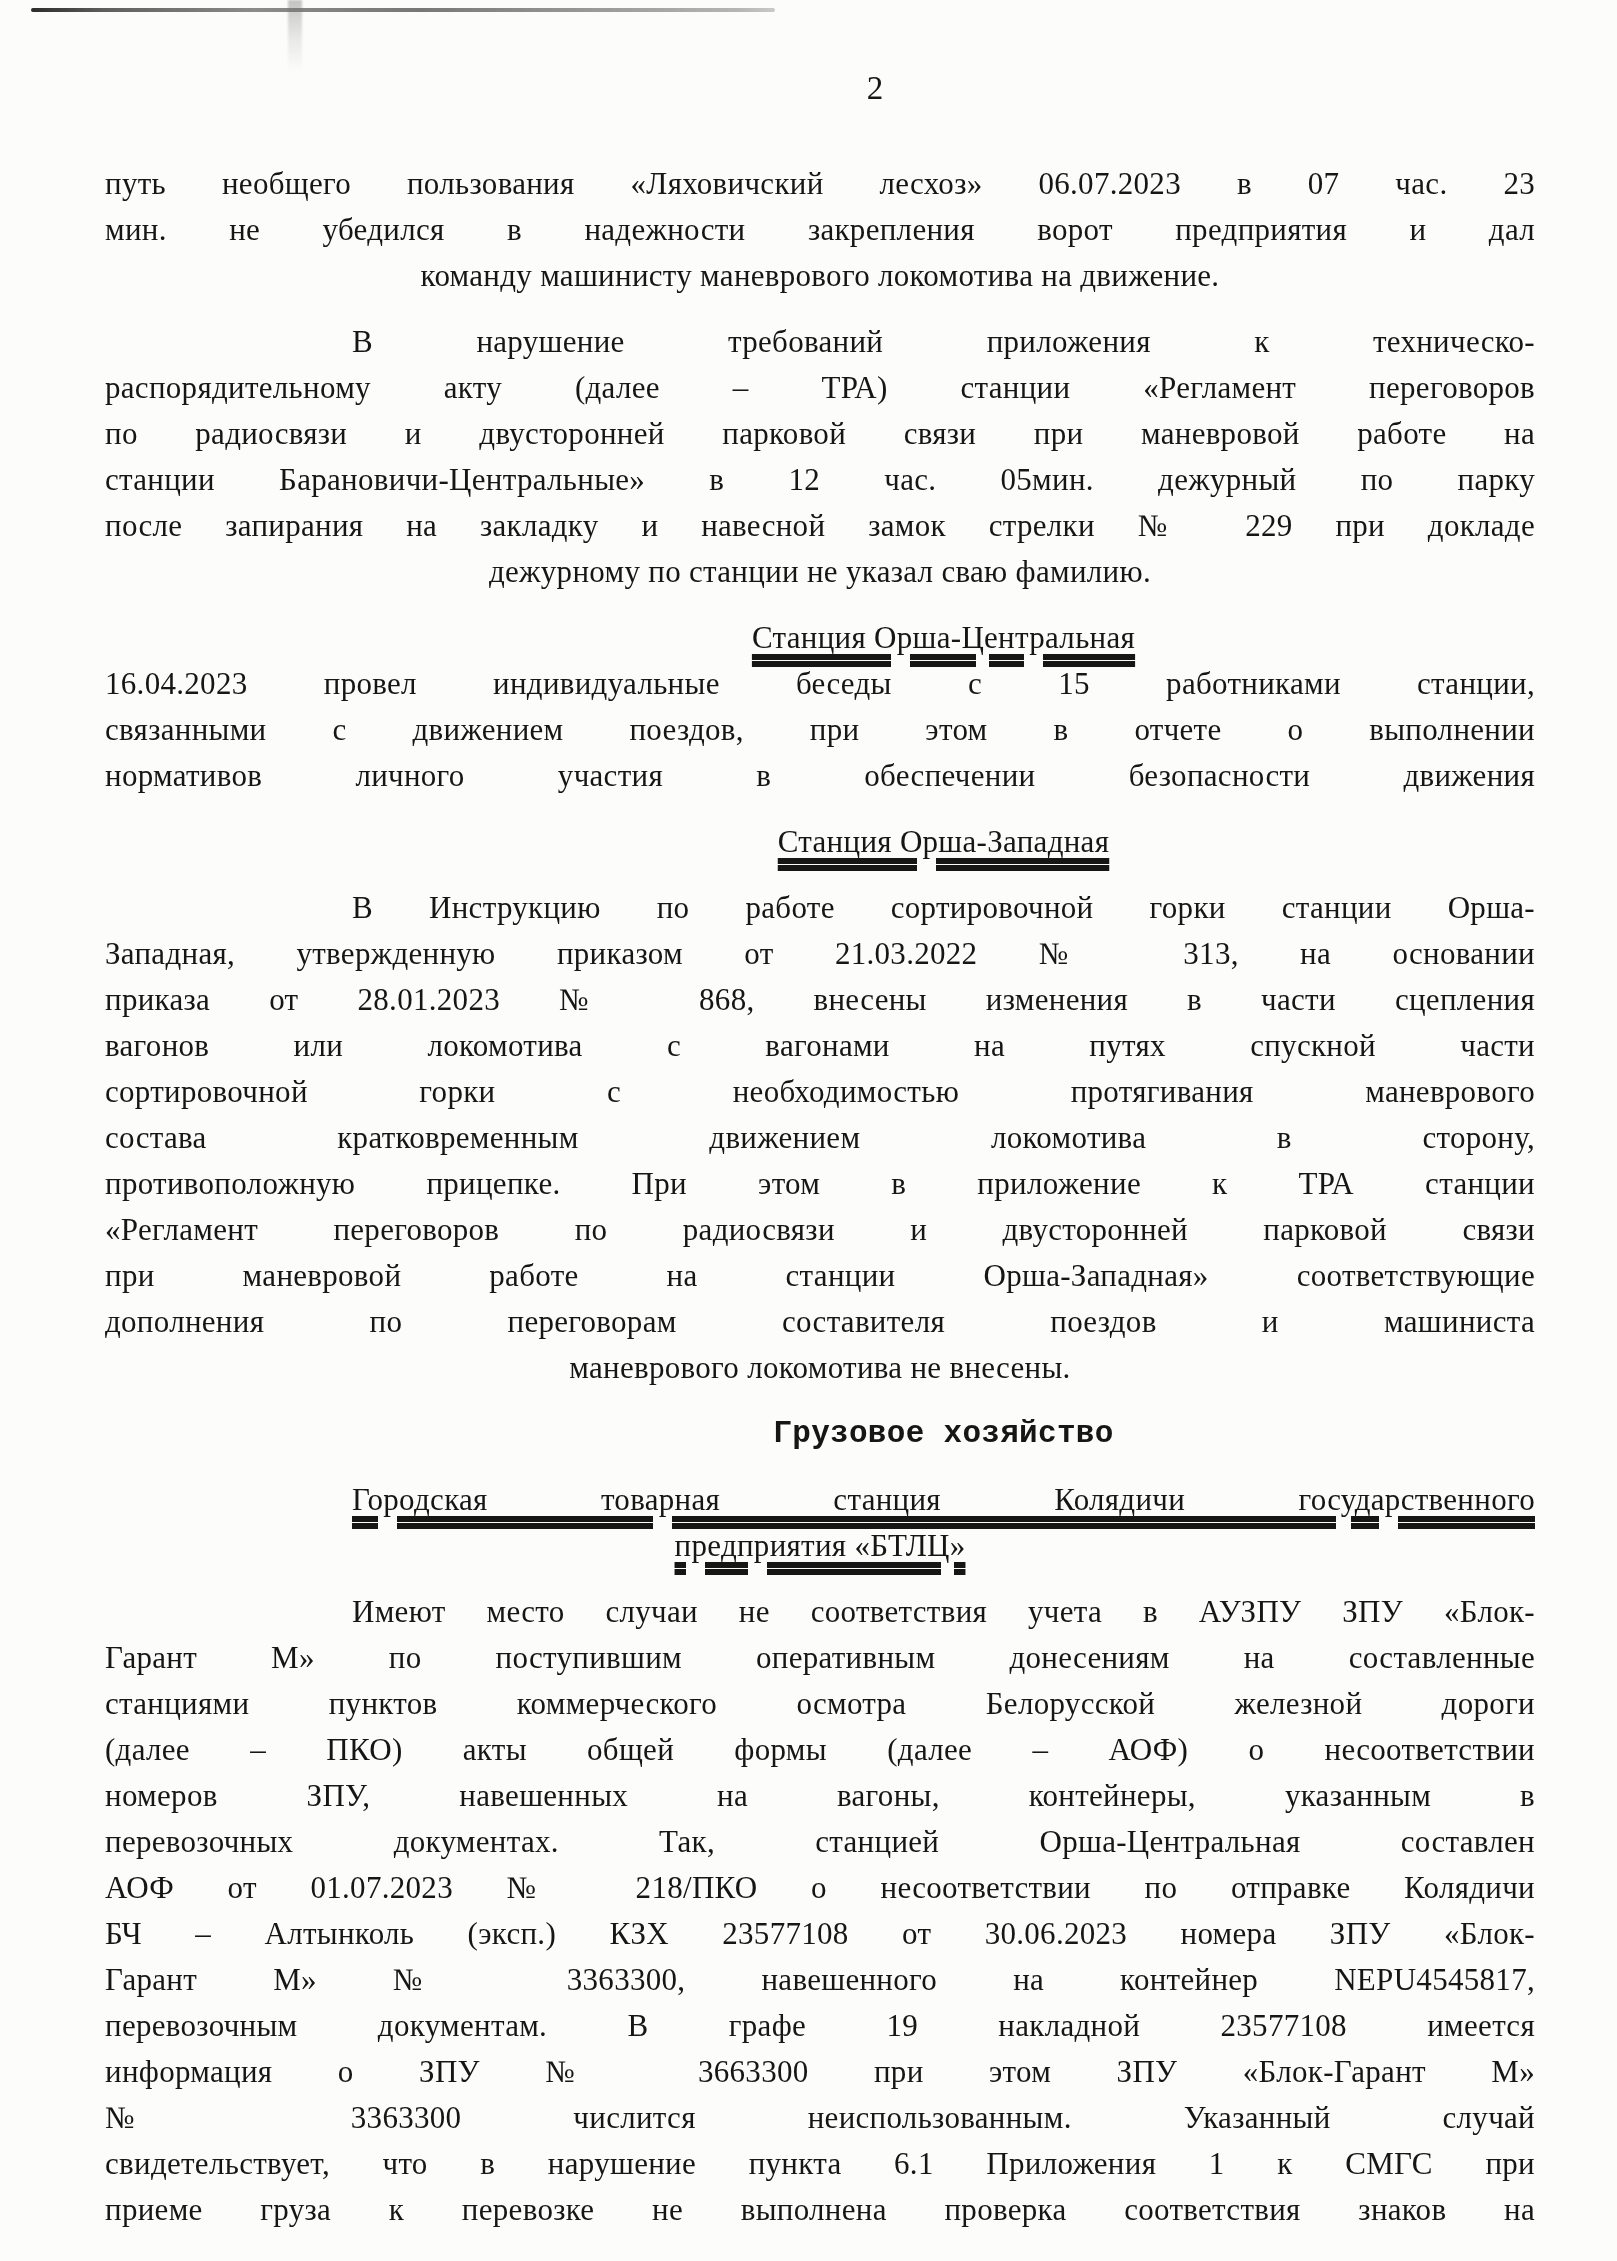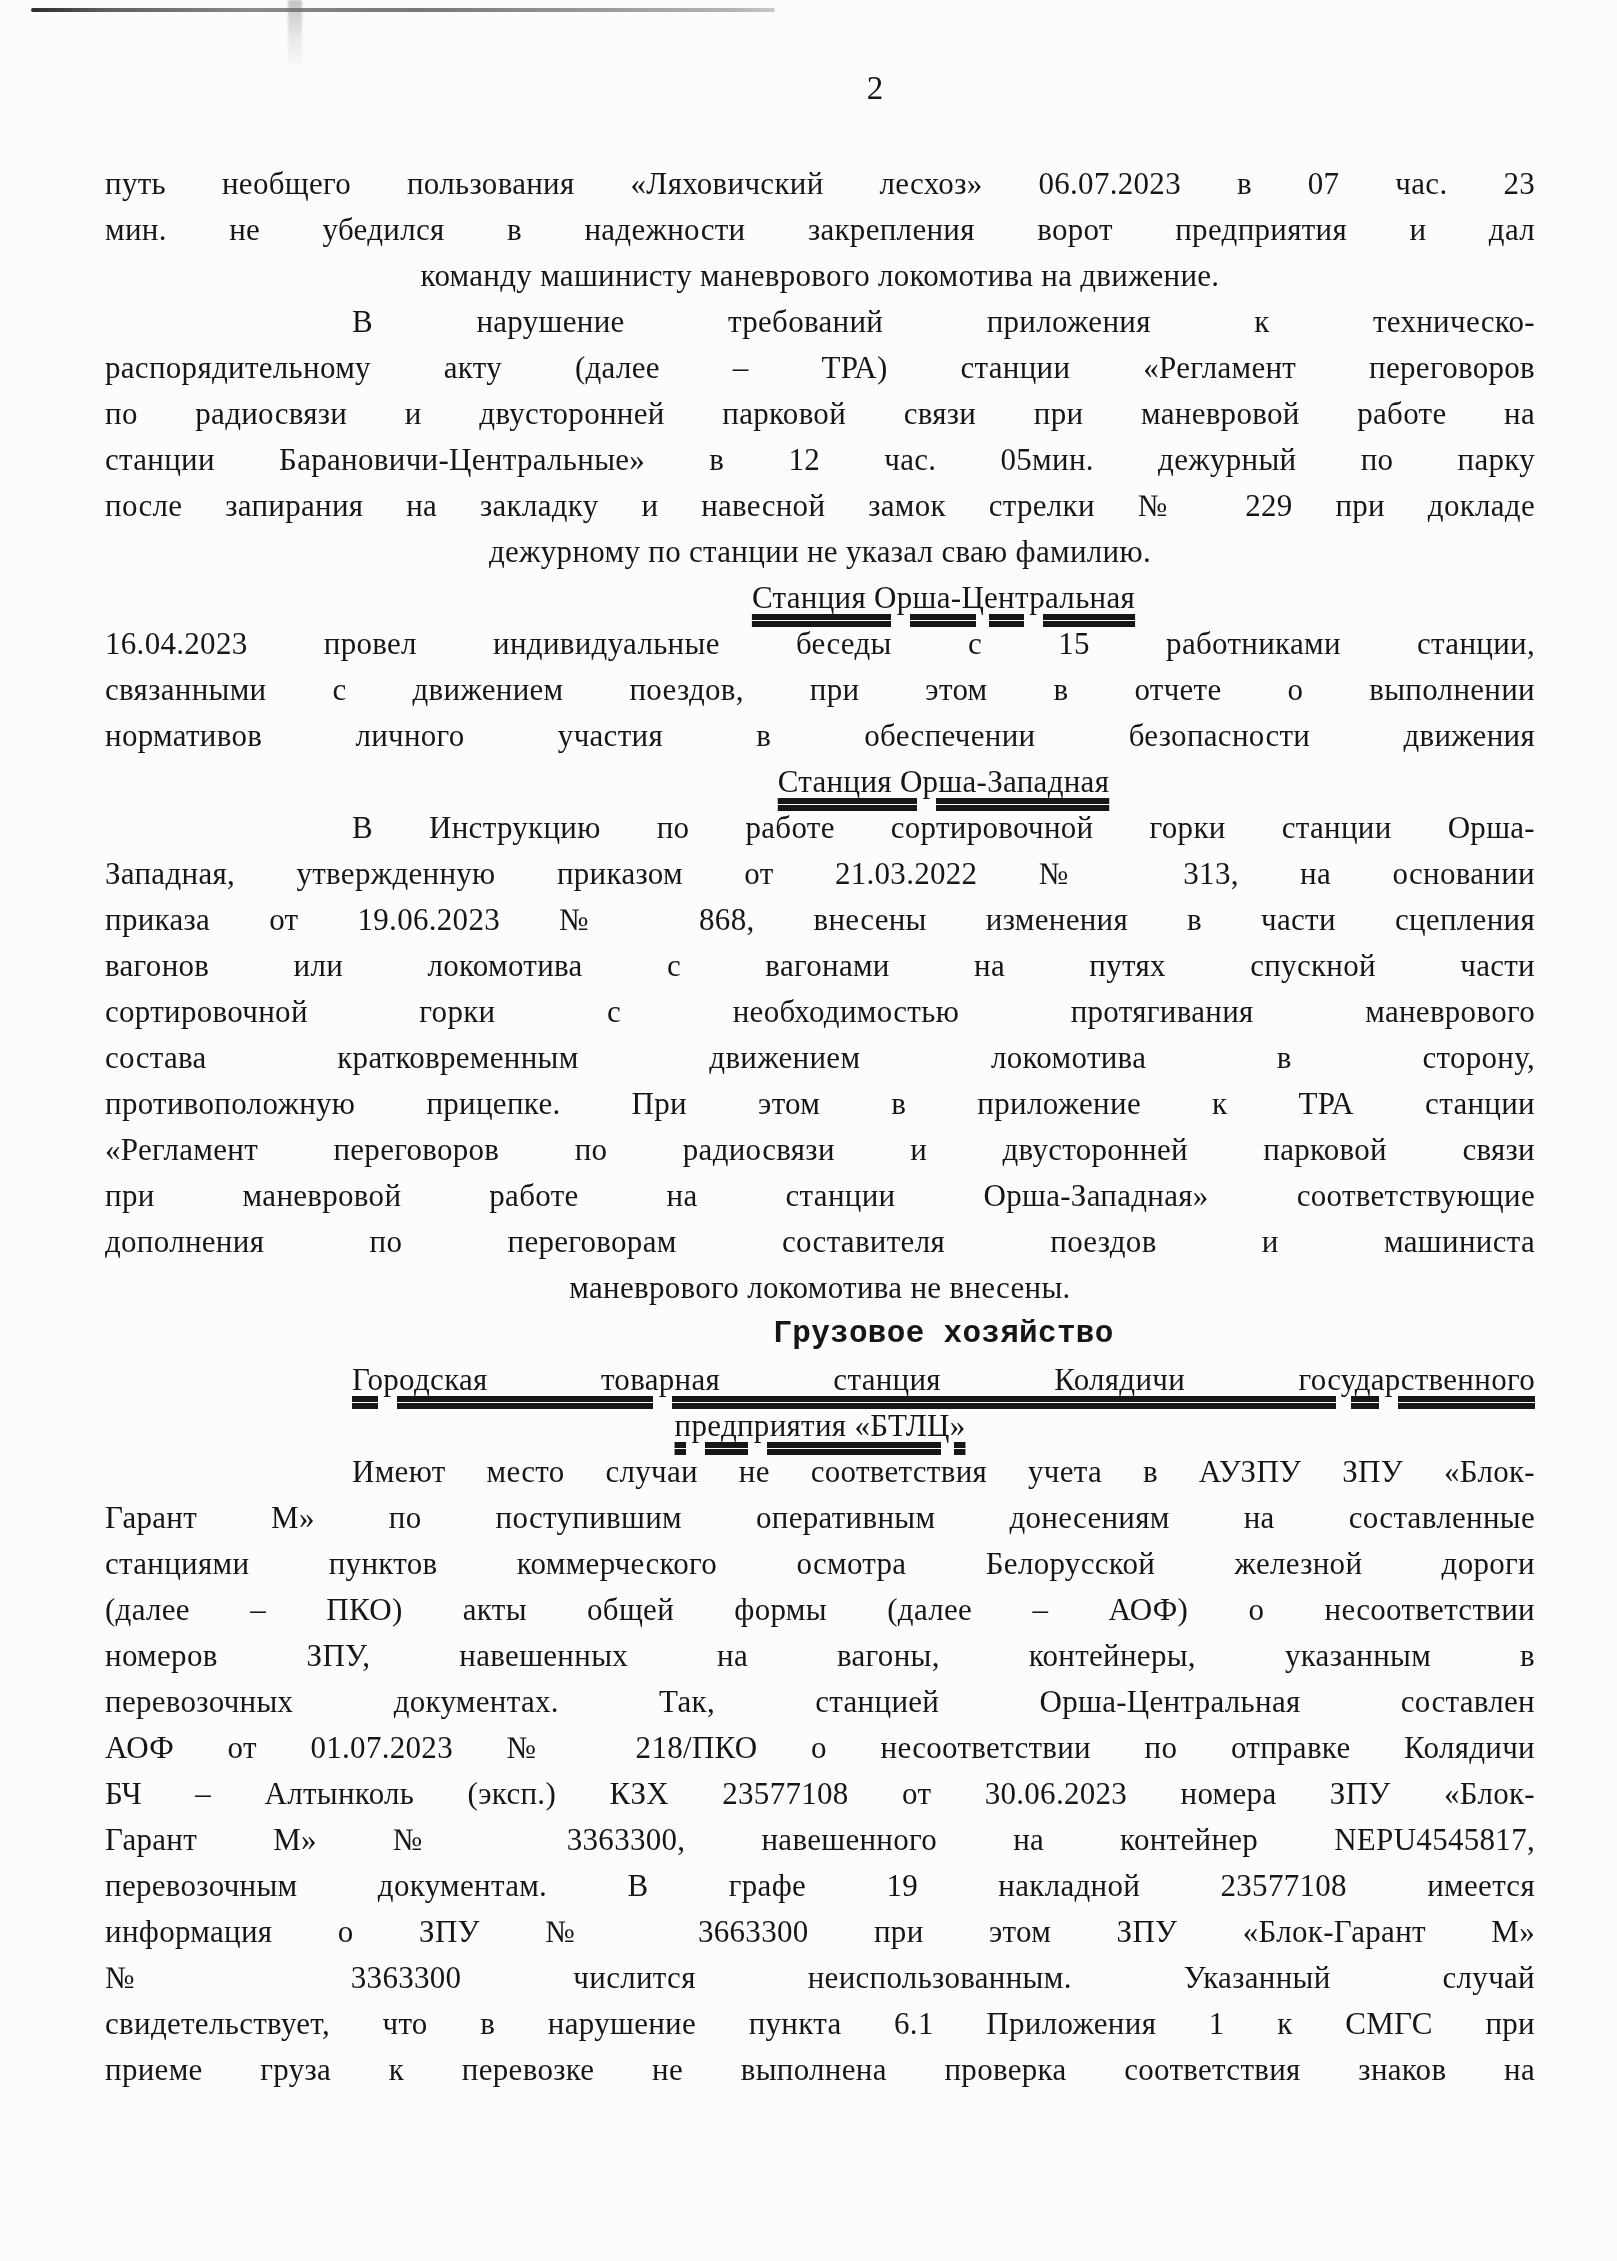--- a/index.html
+++ b/index.html
@@ -29,21 +29,21 @@
   }
   .doc-body{
     position:absolute;left:105px;top:161px;width:1430px;
   }
   .line{
     height:46px;line-height:46px;font-size:31px;
     letter-spacing:0.3px;
   }
   .line.justify{text-align:justify;text-align-last:justify;}
   .line.left{text-align:center;}
-  .line.indent{text-indent:247px;}
+  .line.indent{text-indent:247px;margin-top:20px;}
   .line.bold{font-weight:bold;font-family:Liberation Mono, monospace;}
   .line.underline{
     text-decoration:underline;
     text-decoration-style:double;
     text-decoration-thickness:5.7px;
     text-underline-offset:5.7px;
   }
 </style>
 </head>
 <body>
@@ -62,21 +62,21 @@
       <div class="line justify">станции Барановичи-Центральные» в 12 час. 05мин. дежурный по парку</div>
       <div class="line justify">после запирания на закладку и навесной замок стрелки № 229 при докладе</div>
       <div class="line left">дежурному по станции не указал сваю фамилию.</div>
       <div class="line left indent underline">Станция Орша-Центральная</div>
       <div class="line justify">16.04.2023 провел индивидуальные беседы с 15 работниками станции,</div>
       <div class="line justify">связанными с движением поездов, при этом в отчете о выполнении</div>
       <div class="line justify">нормативов личного участия в обеспечении безопасности движения</div>
       <div class="line left indent underline">Станция Орша-Западная</div>
       <div class="line justify indent">В Инструкцию по работе сортировочной горки станции Орша-</div>
       <div class="line justify">Западная, утвержденную приказом от 21.03.2022 № 313, на основании</div>
-      <div class="line justify">приказа от 19.06.2023 № 868, внесены изменения в части сцепления</div>
+      <div class="line justify">приказа от 28.01.2023 № 868, внесены изменения в части сцепления</div>
       <div class="line justify">вагонов или локомотива с вагонами на путях спускной части</div>
       <div class="line justify">сортировочной горки с необходимостью протягивания маневрового</div>
       <div class="line justify">состава кратковременным движением локомотива в сторону,</div>
       <div class="line justify">противоположную прицепке. При этом в приложение к ТРА станции</div>
       <div class="line justify">«Регламент переговоров по радиосвязи и двусторонней парковой связи</div>
       <div class="line justify">при маневровой работе на станции Орша-Западная» соответствующие</div>
       <div class="line justify">дополнения по переговорам составителя поездов и машиниста</div>
       <div class="line left">маневрового локомотива не внесены.</div>
       <div class="line left indent bold">Грузовое хозяйство</div>
       <div class="line justify indent underline">Городская товарная станция Колядичи государственного</div>

